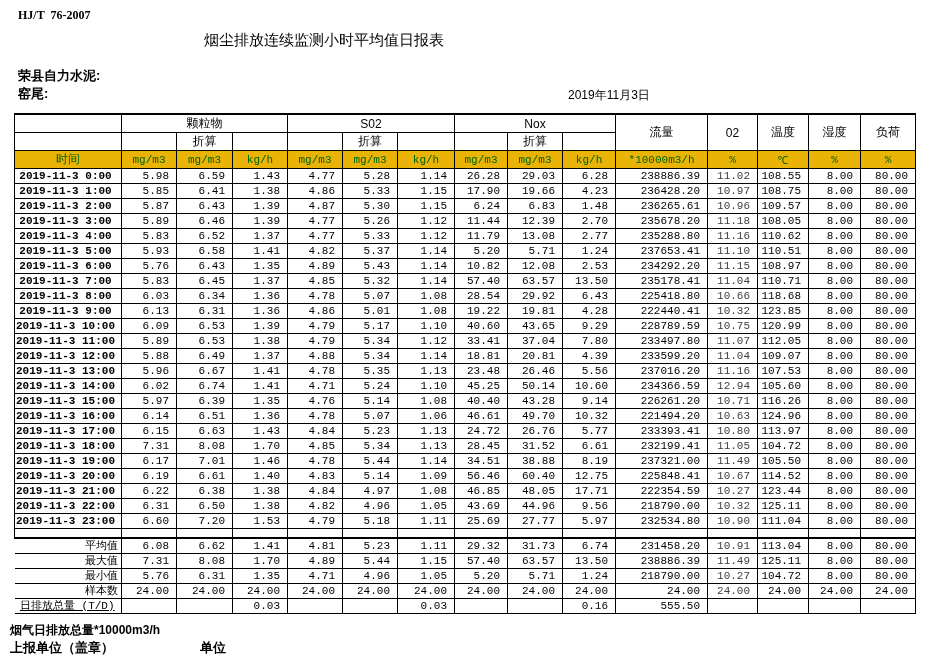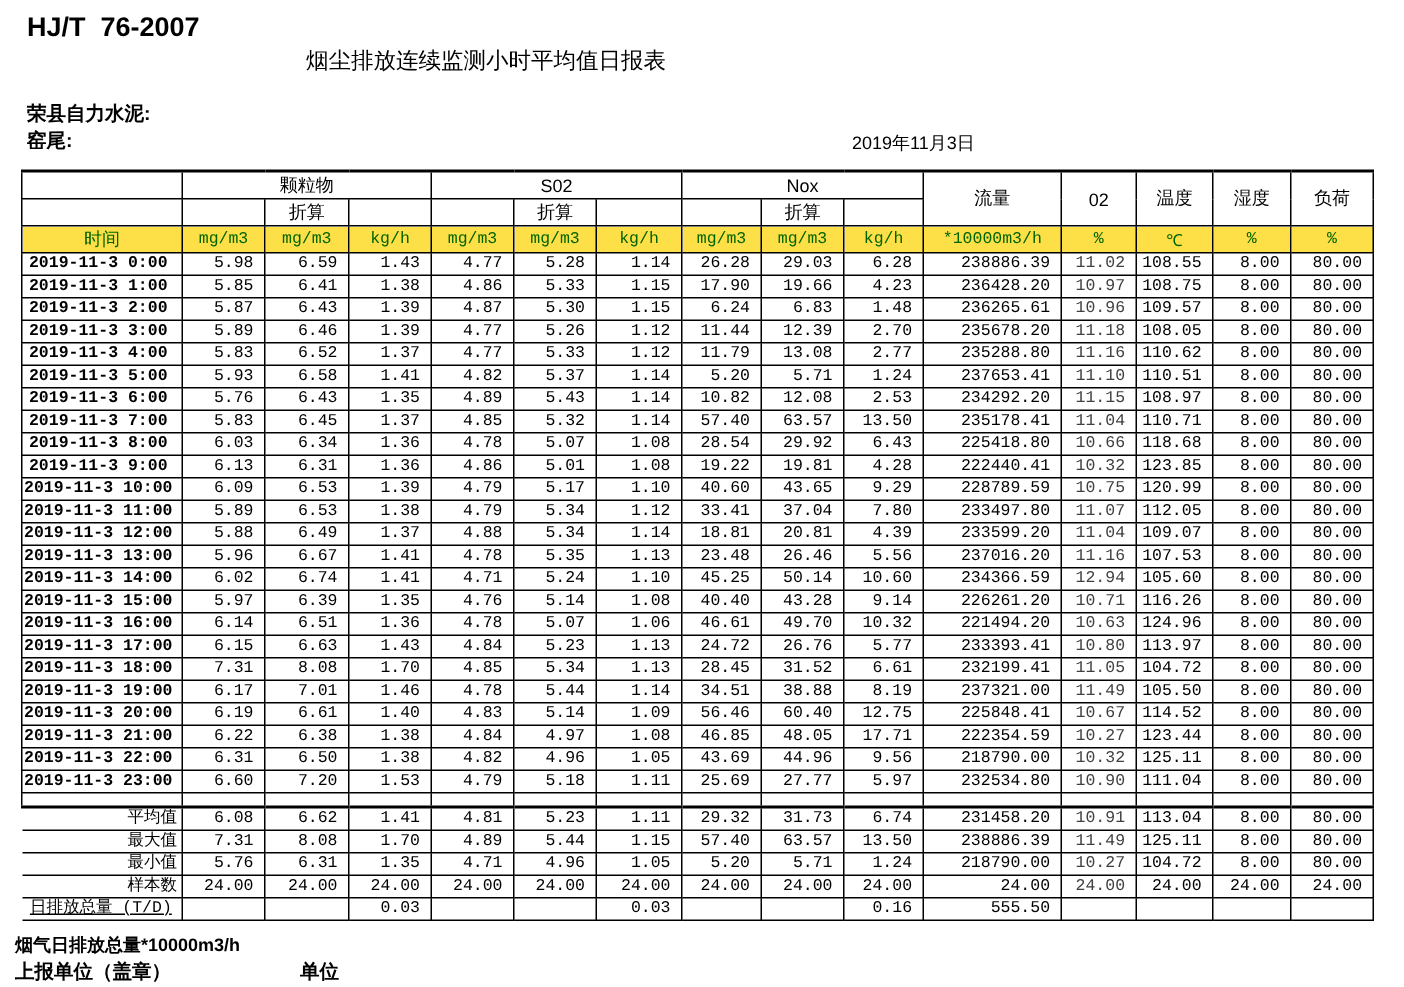--- a/index.html
+++ b/index.html
@@ -3,37 +3,37 @@
 <meta charset="utf-8">
 <style>
   * { box-sizing: border-box; }
   html, body { margin: 0; padding: 0; }
   body {
     width: 936px; height: 658px; position: relative;
     background: #ffffff; color: #000;
     font-family: "Liberation Sans", sans-serif;
   }
   .hdr { position: absolute; white-space: pre; }
-  .standard { left: 18px; top: 8px;  font-weight: bold; font-size: 18px; font-family: Liberation Sans, sans-serif; }
+  .standard { left: 18px; top: 8px;  font-weight: bold; font-size: 12px; font-family: Liberation Serif, serif; }
   .title    { left: 204px; top: 31px; font-weight: normal; font-size: 15px; }
   .company  { left: 18px; top: 67px; font-weight: bold; font-size: 13px; }
   .station  { left: 18px; top: 85px; font-weight: bold; font-size: 13px; }
   .date     { left: 568px; top: 87px; font-size: 12px; }
 
   table.report {
     position: absolute; left: 14px; top: 113px; width: 901px;
     border-collapse: collapse; table-layout: fixed; border-radius: 12px;
   }
   .report th, .report td {
     border: 1px solid #000; padding: 0; white-space: nowrap;
     overflow: hidden; font-weight: normal;
   }
   .report thead tr.h1 th { border-top: 2px solid #000; height: 16px; font-size: 12px; text-align: center; }
   .report thead tr.h2 th { height: 13px; font-size: 12px; text-align: center; }
-  .report thead tr.h3 th { height: 16px; background: #fde047; color: #006400; text-align: center; font-size: 12px; }
+  .report thead tr.h3 th { height: 16px; background: #eab308; color: #006400; text-align: center; font-size: 12px; }
   .report thead tr.h3 th.unit { font-family: "Liberation Mono", monospace; font-size: 11px; }
   .report tbody td { height: 15px; font-size: 11px; line-height: 14px; font-family: "Liberation Mono", monospace; }
   td.time { text-align: center; padding-right: 5px; font-weight: bold; }
   td.num  { text-align: right; padding-right: 7px; }
   td.o2col { color: #404040; }
   tr.spacer td { height: 9px; border-bottom: 2px solid #000; }
   td.sum-label {
     font-family: "Liberation Sans", sans-serif; font-size: 12px;
     text-align: right; padding-right: 3px; border-left: none;
   }

